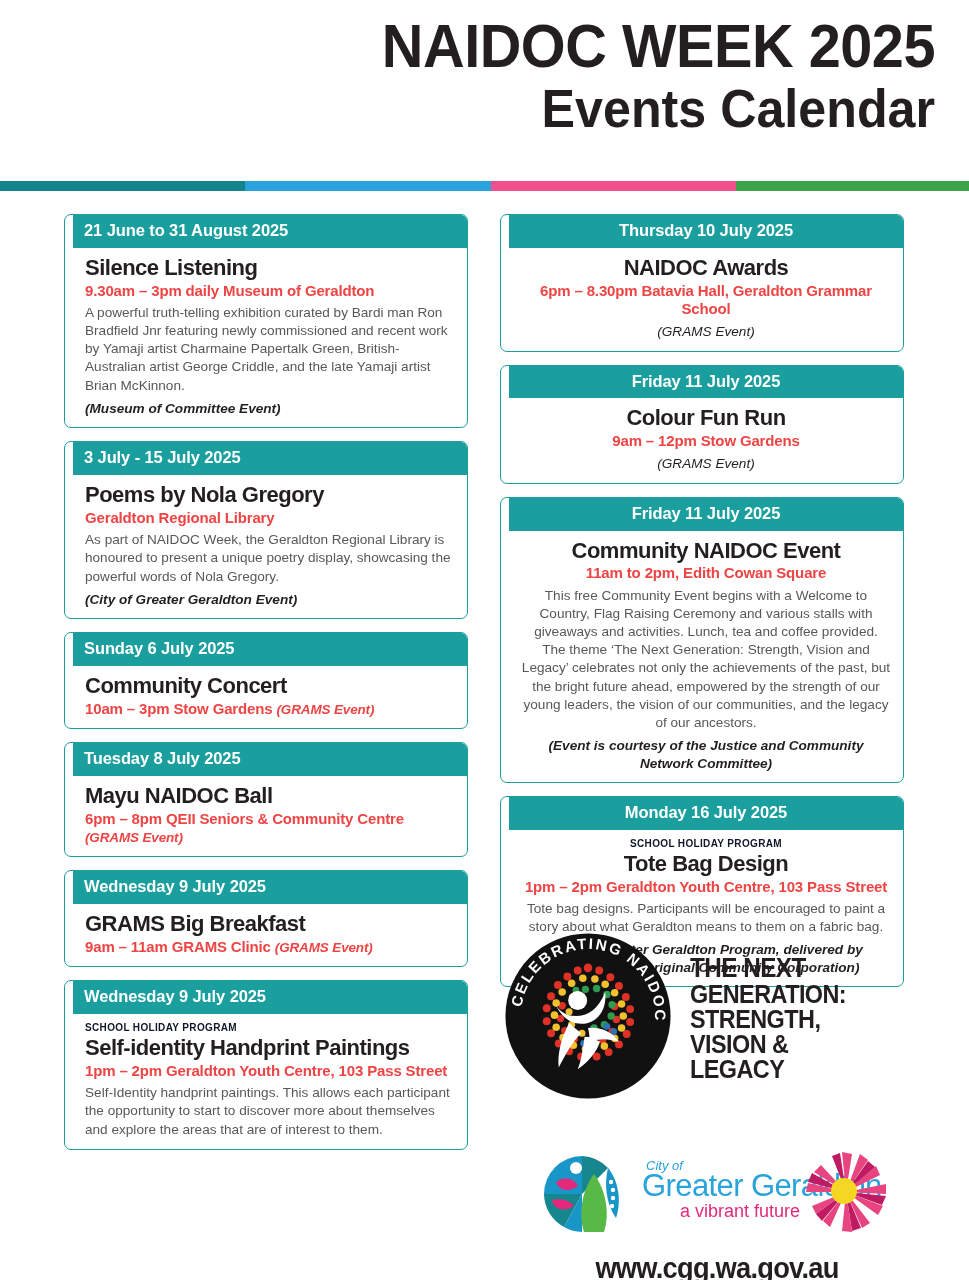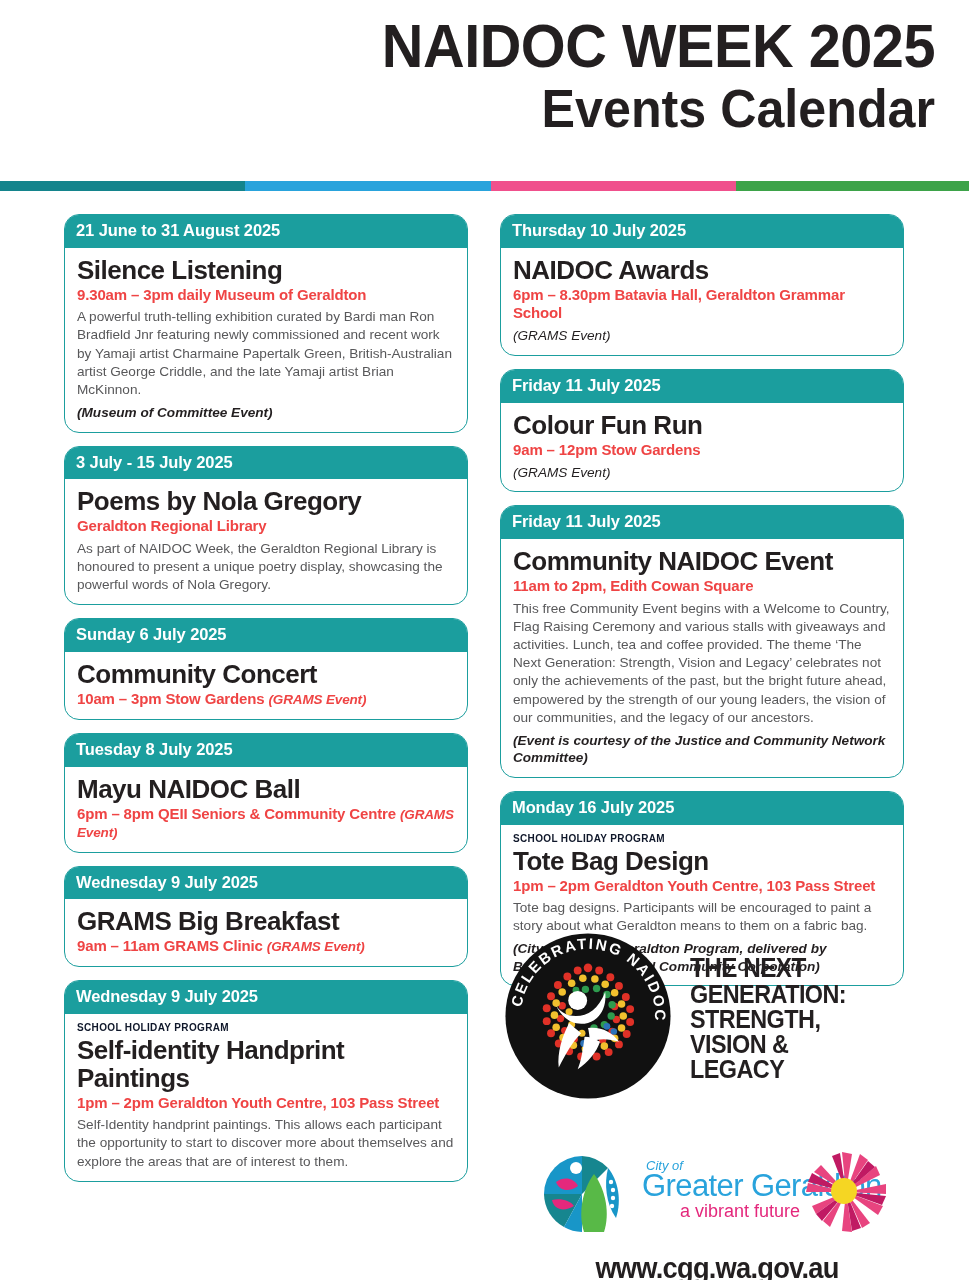--- a/index.html
+++ b/index.html
@@ -52,28 +52,29 @@
     position:absolute;
     top:214px; left:0;
     width:969px;
     display:flex;
     gap:32px;
     padding:0 64px;
     align-items:flex-start;
   }
   .col { width:404px; display:flex; flex-direction:column; }
   .col-left  { gap:13px; }
-  .col-right { gap:13px; }
+  .col-right { gap:13px;text-align:center; }
 
   
   .card {
     border:1.5px solid #1B9E9E;
-    border-radius:15px;
+    border-radius:7px;
     background:#ffffff;
     overflow:hidden;
+    padding-left:8px;
   }
   .card-header {
     background:#1B9E9E;
     color:#ffffff;
     font-weight:bold;
     font-size:16.5px;
     line-height:1.2;
     padding:6px 11px 7px 11px;
     letter-spacing:-0.1px;
   }
@@ -82,21 +83,21 @@
   .eyebrow {
     font-size:10px;
     font-weight:bold;
     letter-spacing:0.35px;
     color:#0f172a;
     margin-bottom:3px;
     text-transform:uppercase;
   }
   .card-title {
     font-weight:bold;
-    font-size:26px;
+    font-size:22px;
     line-height:1.08;
     color:#231F20;
     letter-spacing:-0.5px;
     margin-bottom:1px;
   }
   .card-title.small { font-size:24px; }
   .card-subtitle {
     font-weight:bold;
     font-size:15px;
     line-height:1.22;
@@ -190,20 +191,21 @@
           <div class="card-desc">A powerful truth-telling exhibition curated by Bardi man Ron Bradfield Jnr featuring newly commissioned and recent work by Yamaji artist Charmaine Papertalk Green, British-Australian artist George Criddle, and the late Yamaji artist Brian McKinnon.</div>
           <div class="card-org">(Museum of Committee Event)</div>
         </div>
       </div>
       <div class="card">
         <div class="card-header">3 July - 15 July 2025</div>
         <div class="card-body">
           <div class="card-title">Poems by Nola Gregory</div>
           <div class="card-subtitle"><span>Geraldton Regional Library</span></div>
           <div class="card-desc">As part of NAIDOC Week, the Geraldton Regional Library is honoured to present a unique poetry display, showcasing the powerful words of Nola Gregory.</div>
+          <div class="card-org">(City of Greater Geraldton Event)</div>
         </div>
       </div>
       <div class="card">
         <div class="card-header">Sunday 6 July 2025</div>
         <div class="card-body">
           <div class="card-title">Community Concert</div>
           <div class="card-subtitle"><span>10am – 3pm Stow Gardens</span> <span class="inline-org">(GRAMS Event)</span></div>
         </div>
       </div>
       <div class="card">

